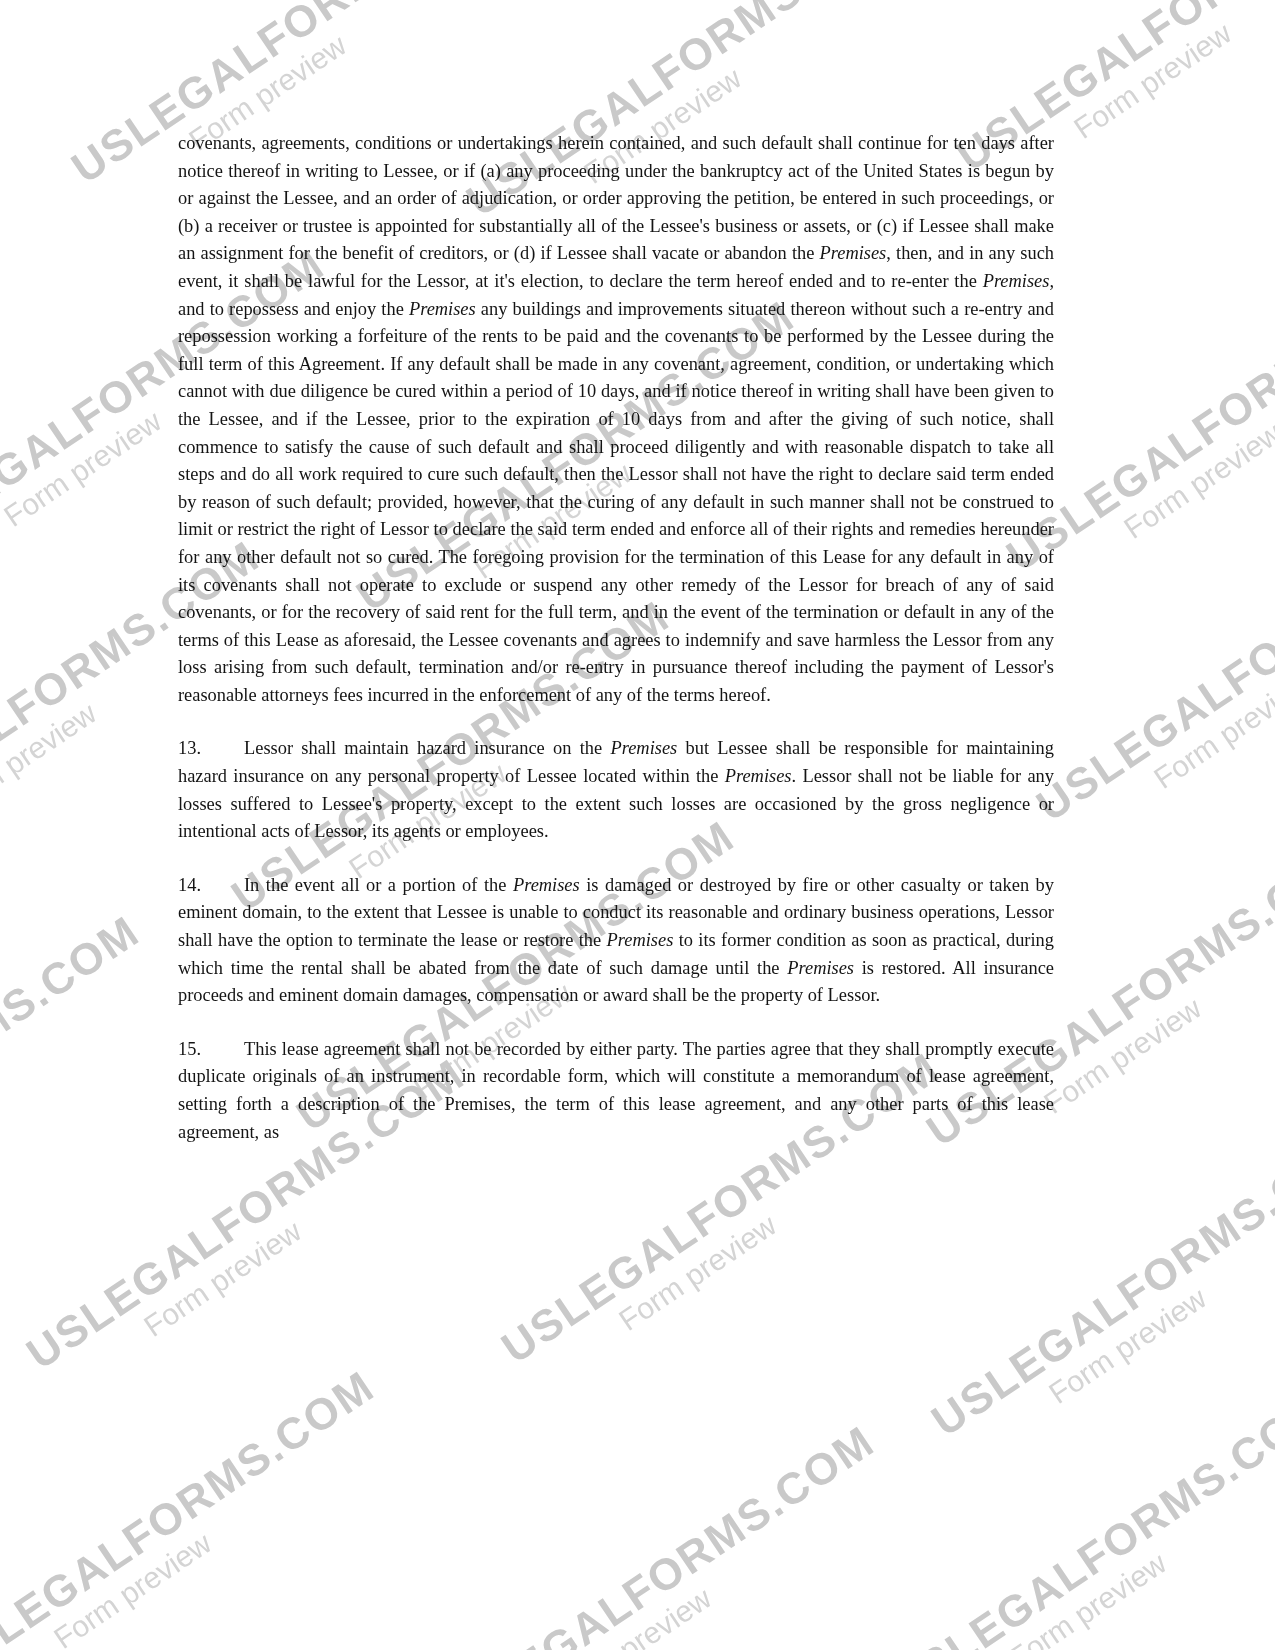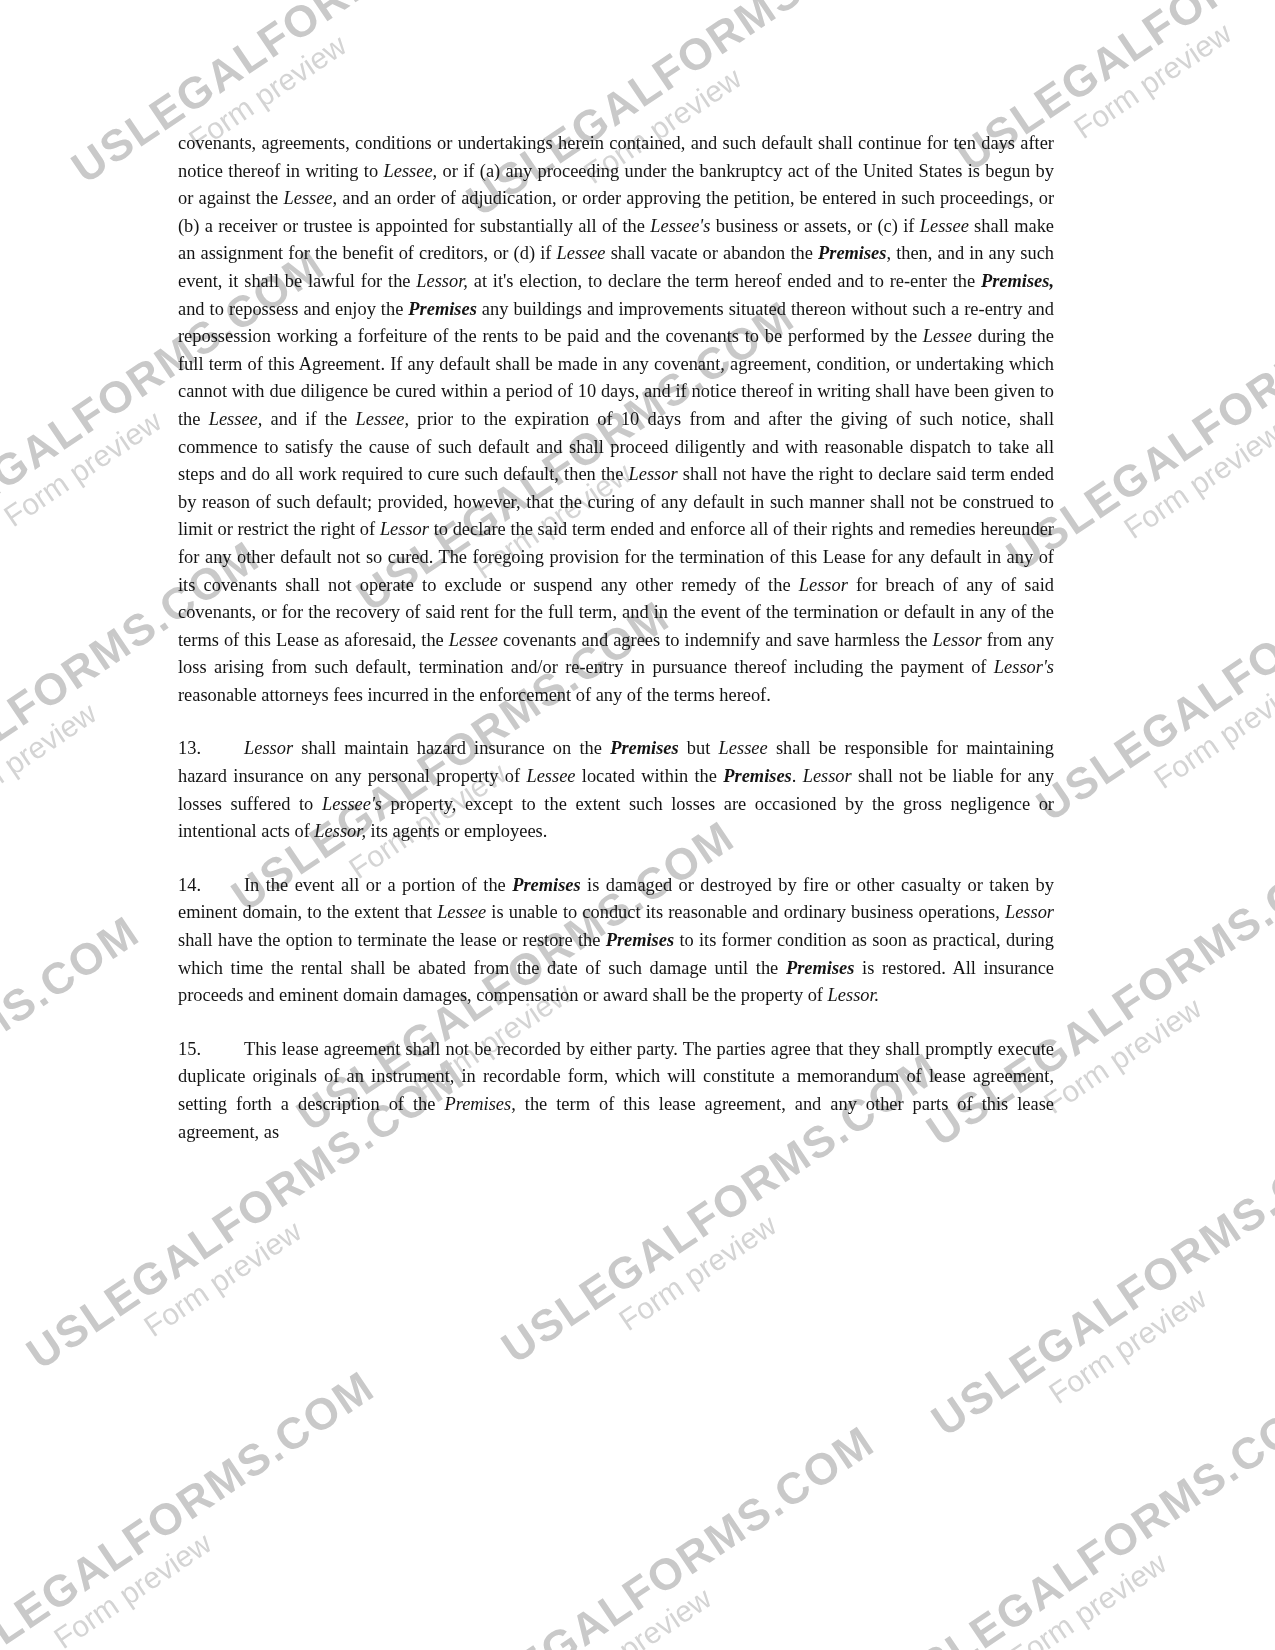--- a/index.html
+++ b/index.html
@@ -45,23 +45,23 @@
     left: 178px;
     top: 130px;
     width: 876px;
     z-index: 1;
     color: #141414;
     font-size: 18.4px;
     line-height: 27.6px;
     text-align: justify;
   }
   .doc p { margin: 0 0 26px 0; }
-  .it { font-style: italic; }
+  .it { }
   .bd { font-weight: normal; }
-  .bi { font-weight: bold; font-style: italic; }
+  .bi { font-weight: normal; font-style: italic; }
   .tab { display: inline-block; width: 43px; }
 </style>
 </head>
 <body>
 
 <div class="page">
   <div class="watermarks" id="wm-layer">
       <div class="wm" style="left: 300px; top: 42px;">
         <span class="brand">USLEGALFORMS.COM</span>
         <span class="preview">Form preview</span>

